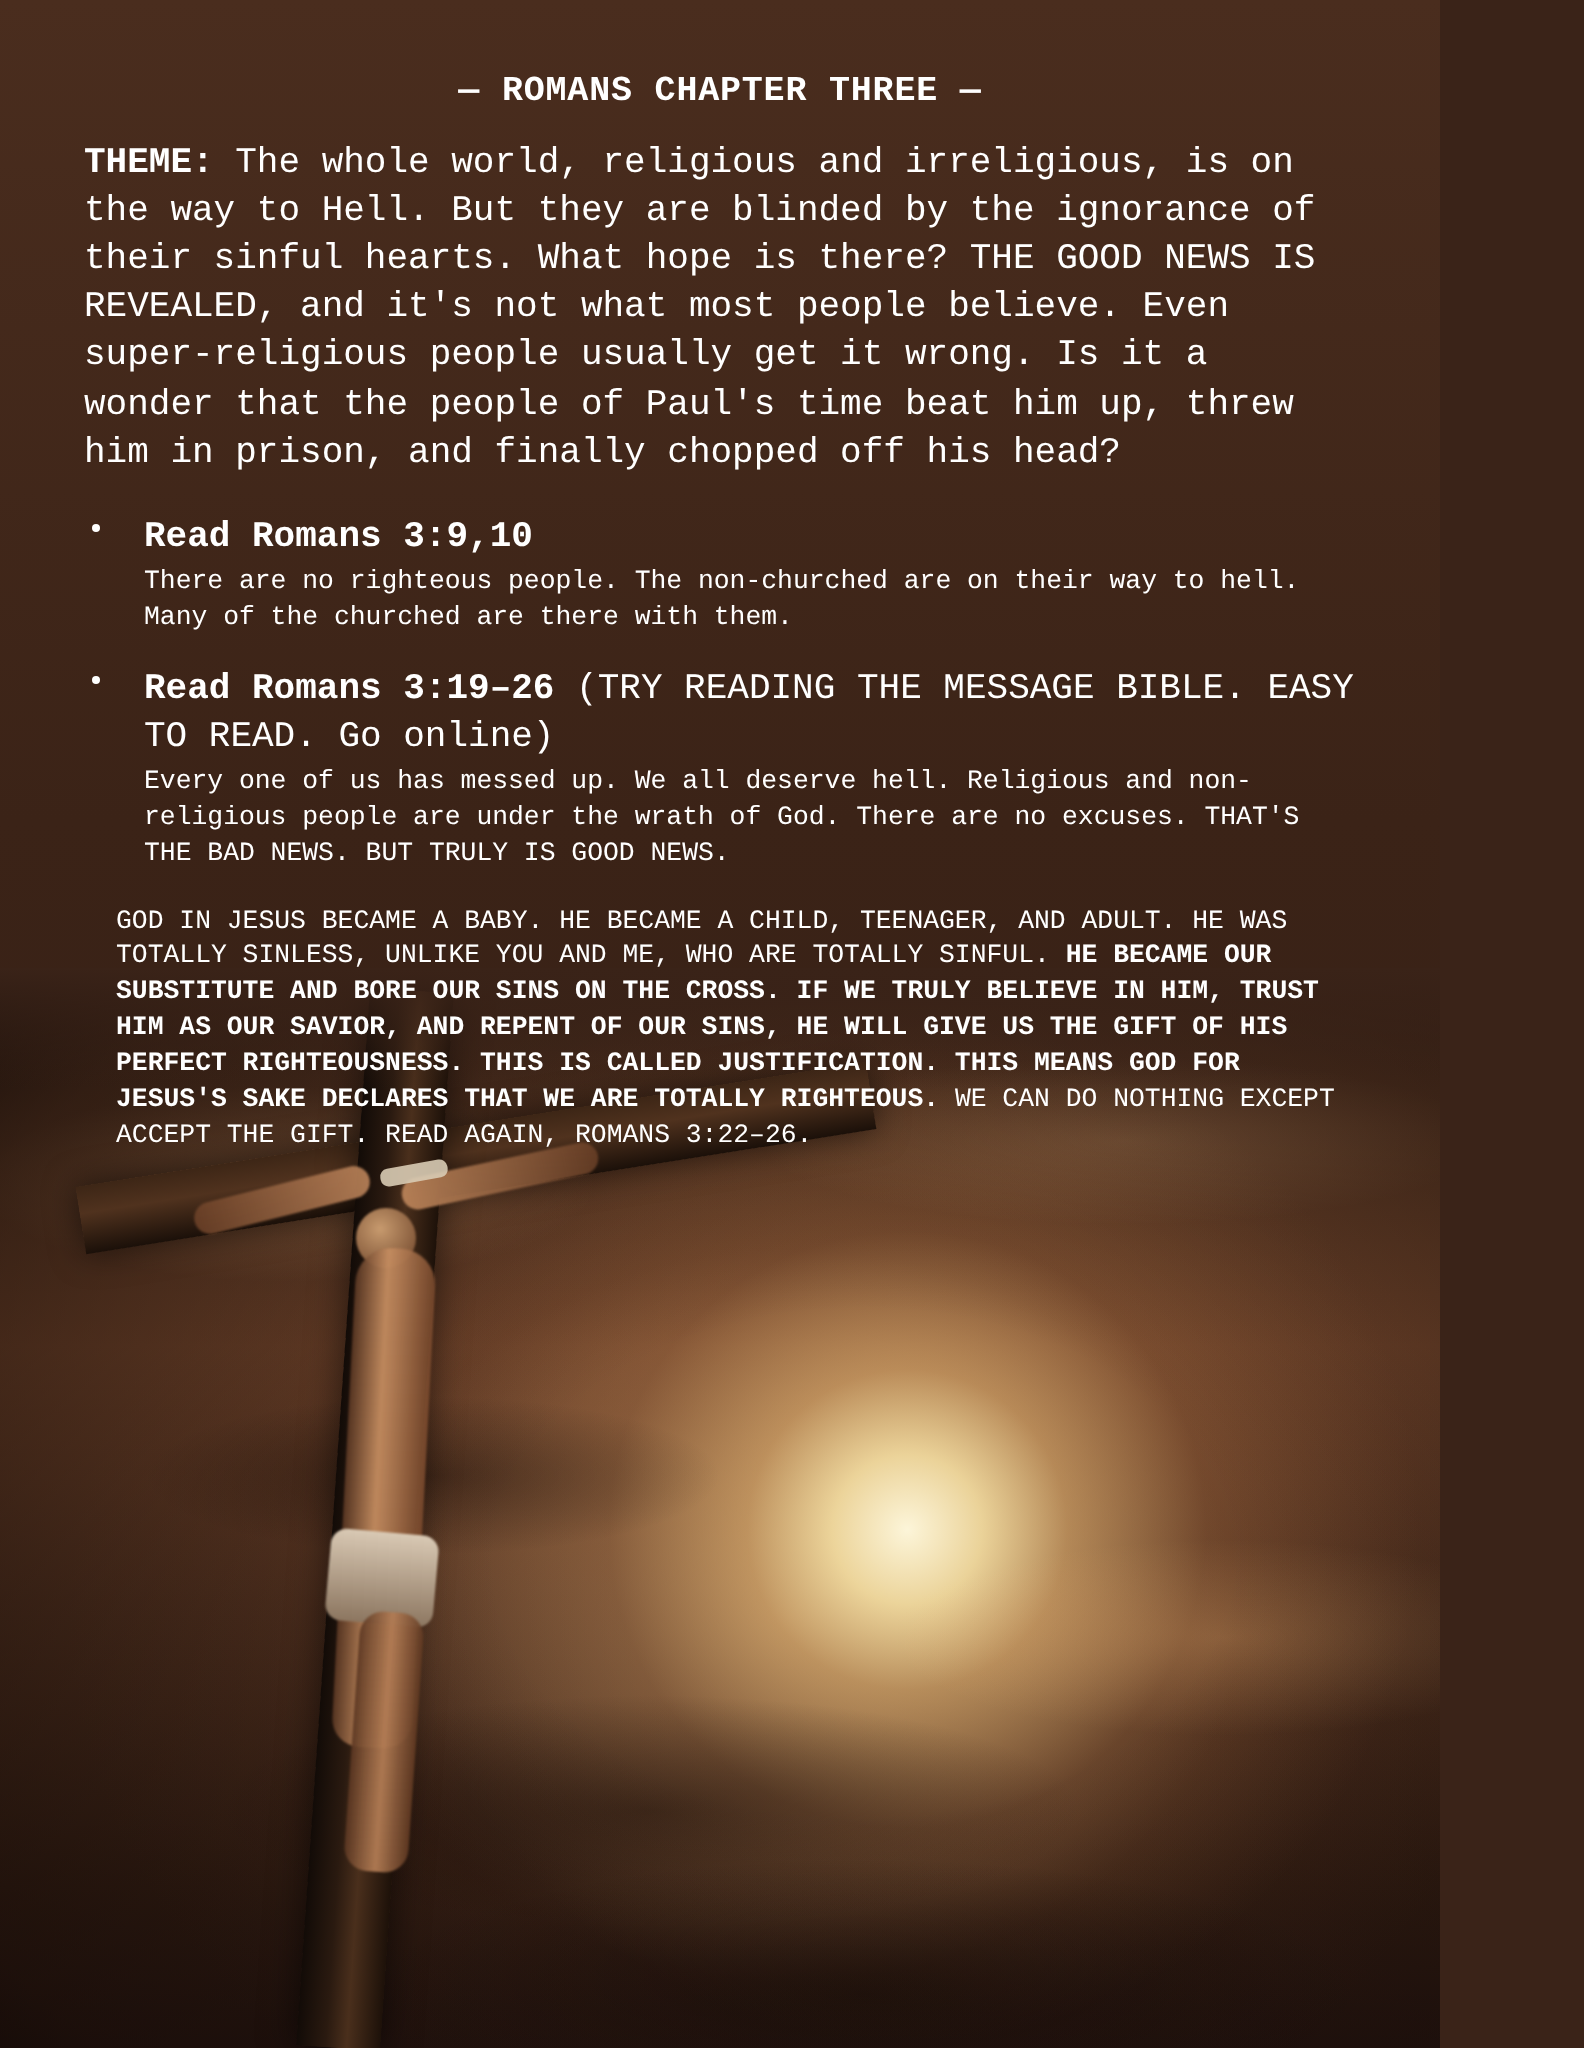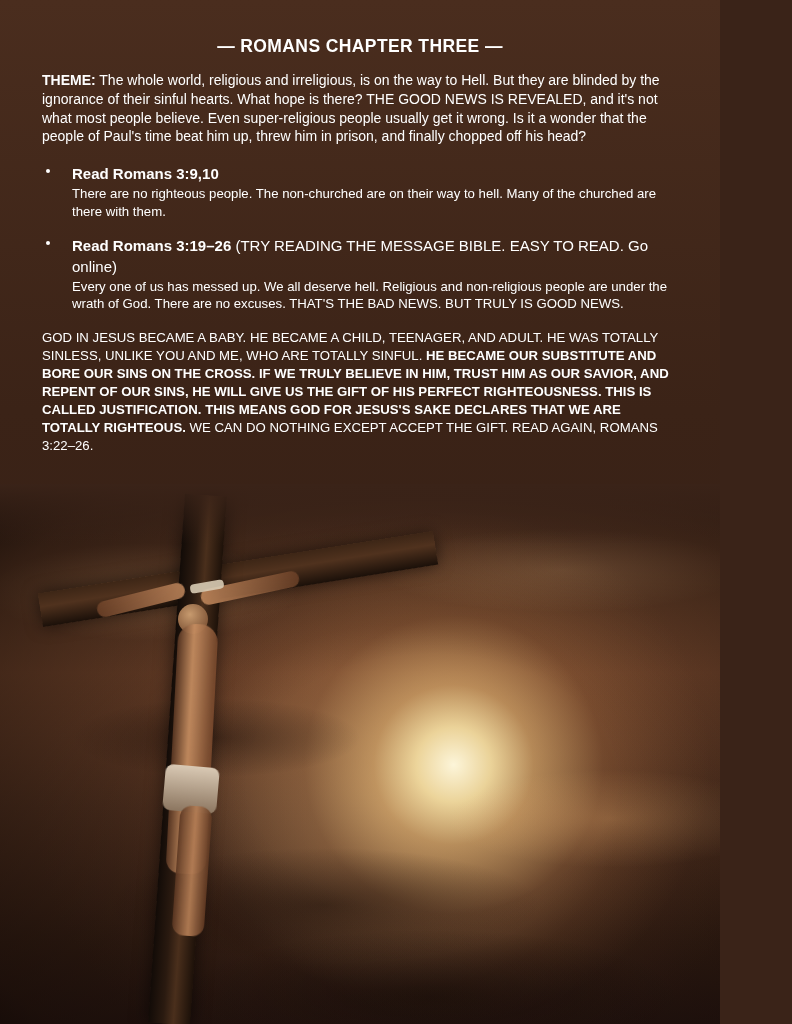--- a/index.html
+++ b/index.html
@@ -14,36 +14,37 @@
     color: #ffffff;
     overflow: hidden;
     position: relative;
   }
   .page {
     position: relative;
     width: 720px;
     height: 1024px;
     background: linear-gradient(180deg, #4a2d1e 0%, #3b2317 40%, #321d14 100%);
     overflow: hidden;
+    font-family: Liberation Mono, monospace;
   }
   .content {
     position: relative;
     z-index: 5;
     padding: 36px 42px 0 42px;
   }
   .title {
     text-align: center;
     font-weight: bold;
     font-size: 17.5px;
     letter-spacing: 0.4px;
     color: #ffffff;
     margin: 0 0 14px 0;
   }
   .para {
-    font-size: 14px;
+    font-size: 18px;
     line-height: 1.34;
     margin: 0 0 2px 0;
     color: #ffffff;
   }
   .para b, .b {
     font-weight: bold;
   }
   .bullets {
     margin: 18px 0 0 0;
     padding: 0;
@@ -57,37 +58,38 @@
   .bullet-dot {
     position: absolute;
     left: 4px;
     top: 5px;
     width: 4px;
     height: 4px;
     background: #ffffff;
     border-radius: 50%;
   }
   .bullet-head {
-    font-size: 15px;
+    font-size: 18px;
     line-height: 1.34;
     font-weight: bold;
   }
   .bullet-head .normal {
     font-weight: normal;
   }
   .bullet-body {
     font-size: 13.2px;
     line-height: 1.34;
     font-weight: normal;
     margin-top: 1px;
   }
   .block-gospel {
     margin-top: 14px;
     font-size: 13.2px;
     line-height: 1.36;
+    margin-left: 16px;
   }
   .block-gospel .strong {
     font-weight: bold;
   }
   .closing {
     margin-top: 1px;
     font-size: 13.2px;
     line-height: 1.34;
   }
   

